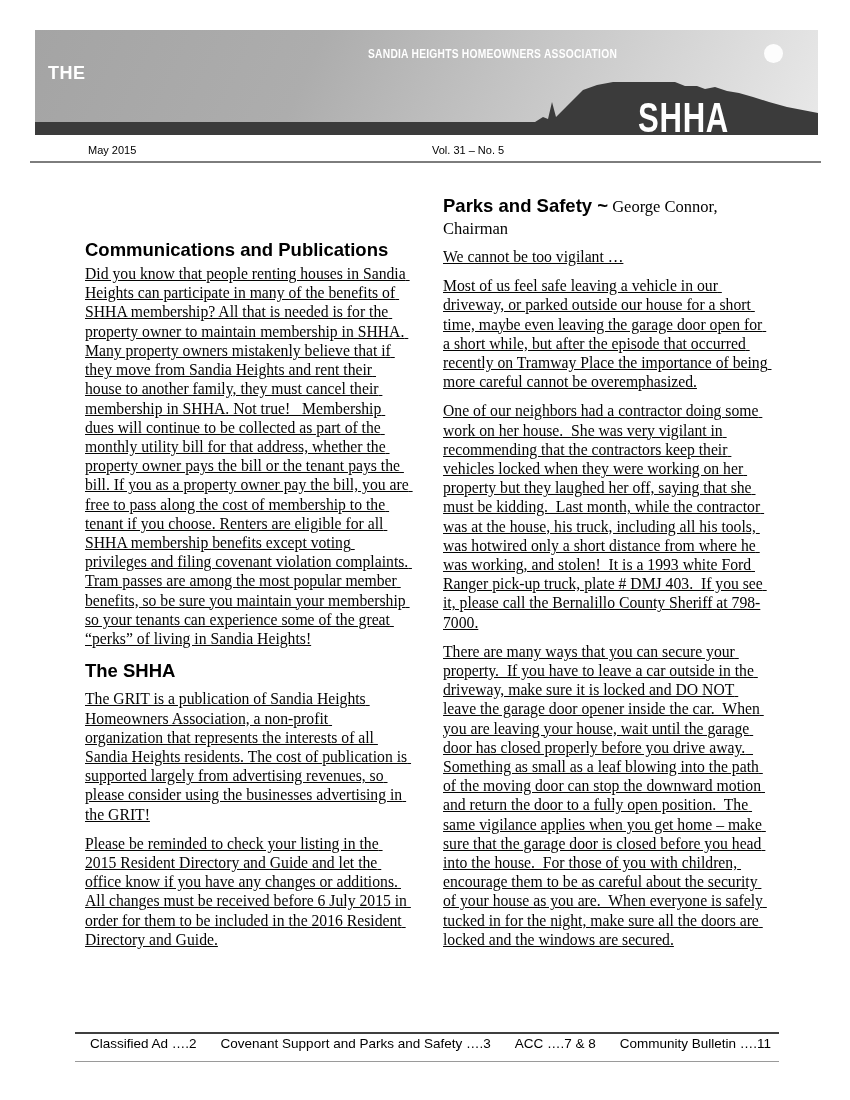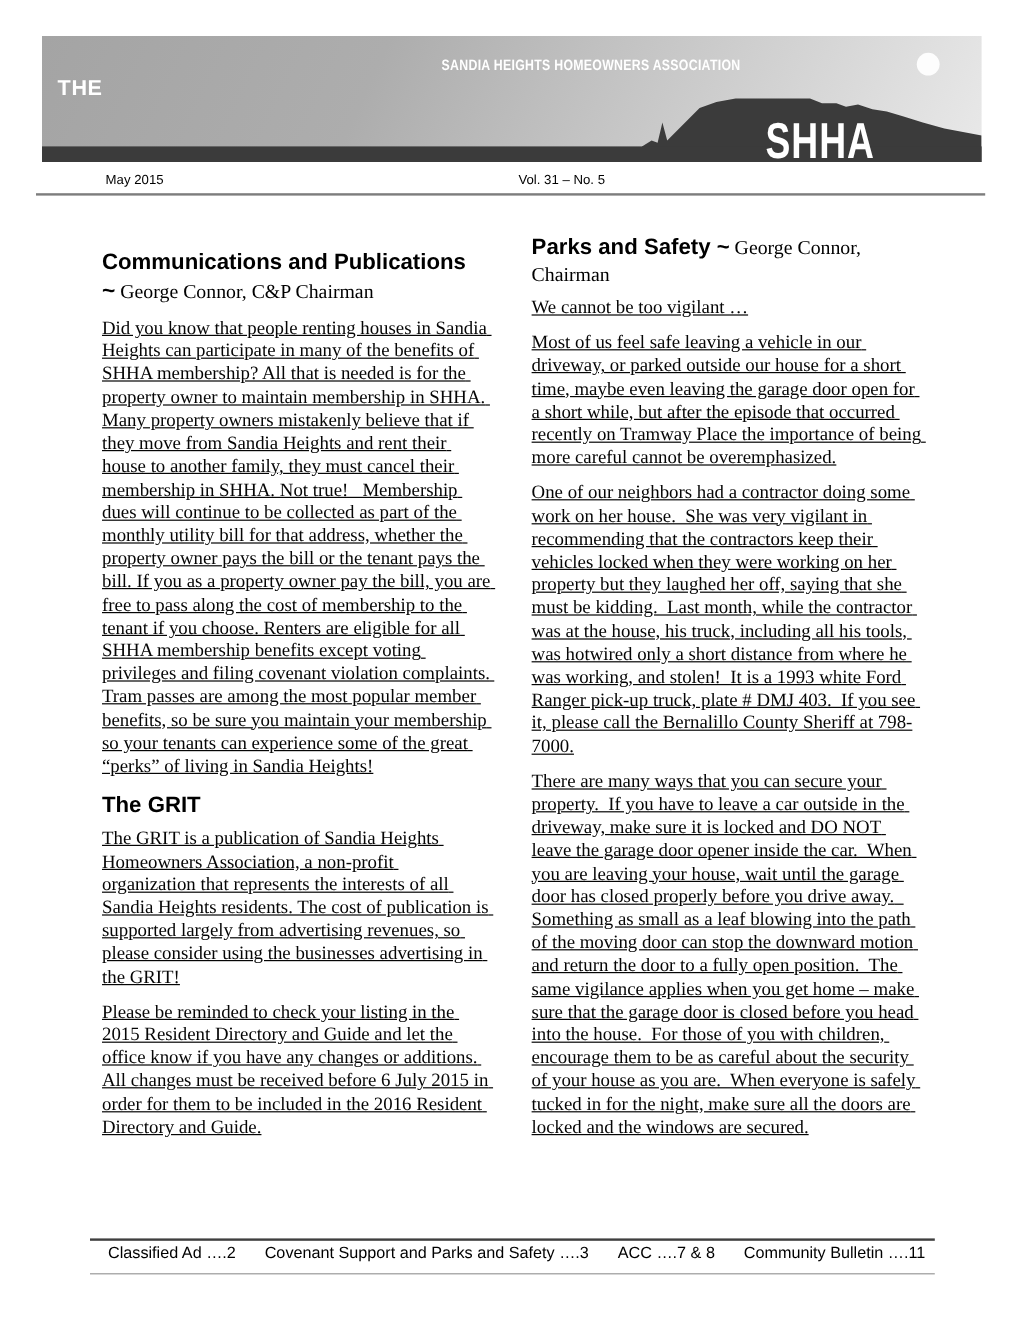--- a/index.html
+++ b/index.html
@@ -86,25 +86,24 @@
   </header>
 
   <span class="issue-date">May 2015</span>
   <span class="volume-no">Vol. 31 – No. 5</span>
   <div class="masthead-rule"></div>
 
   <main class="columns">
 
     <section class="col">
       <h2 class="sec-title">Communications and Publications</h2>
-      <p class="byline"><span class="tilde">~</span><span> George Connor, C&amp;P Chairman</span></p>
 
       <p class="body">Did you know that people renting houses in Sandia Heights can participate in many of the benefits of SHHA membership? All that is needed is for the property owner to maintain membership in SHHA. Many property owners mistakenly believe that if they move from Sandia Heights and rent their house to another family, they must cancel their membership in SHHA. Not true!   Membership dues will continue to be collected as part of the monthly utility bill for that address, whether the property owner pays the bill or the tenant pays the bill. If you as a property owner pay the bill, you are free to pass along the cost of membership to the tenant if you choose. Renters are eligible for all SHHA membership benefits except voting privileges and filing covenant violation complaints. Tram passes are among the most popular member benefits, so be sure you maintain your membership so your tenants can experience some of the great “perks” of living in Sandia Heights!</p>
 
-      <h2 class="sec-title grit-sec-title">The GRIT</h2>
+      <h2 class="sec-title grit-sec-title">The SHHA</h2>
       <p class="body">The GRIT is a publication of Sandia Heights Homeowners Association, a non-profit organization that represents the interests of all Sandia Heights residents. The cost of publication is supported largely from advertising revenues, so please consider using the businesses advertising in the GRIT!</p>
       <p class="body">Please be reminded to check your listing in the 2015 Resident Directory and Guide and let the office know if you have any changes or additions. All changes must be received before 6 July 2015 in order for them to be included in the 2016 Resident Directory and Guide.</p>
     </section>
 
     <section class="col">
       <h2 class="sec-title parks-title"><span>Parks and Safety ~</span><span class="byline-name"> George Connor, Chairman</span></h2>
       <p class="body">We cannot be too vigilant …</p>
       <p class="body">Most of us feel safe leaving a vehicle in our driveway, or parked outside our house for a short time, maybe even leaving the garage door open for a short while, but after the episode that occurred recently on Tramway Place the importance of being more careful cannot be overemphasized.</p>
       <p class="body">One of our neighbors had a contractor doing some work on her house.  She was very vigilant in recommending that the contractors keep their vehicles locked when they were working on her property but they laughed her off, saying that she must be kidding.  Last month, while the contractor was at the house, his truck, including all his tools, was hotwired only a short distance from where he was working, and stolen!  It is a 1993 white Ford Ranger pick-up truck, plate # DMJ 403.  If you see it, please call the Bernalillo County Sheriff at 798-7000.</p>
       <p class="body">There are many ways that you can secure your property.  If you have to leave a car outside in the driveway, make sure it is locked and DO NOT leave the garage door opener inside the car.  When you are leaving your house, wait until the garage door has closed properly before you drive away.  Something as small as a leaf blowing into the path of the moving door can stop the downward motion and return the door to a fully open position.  The same vigilance applies when you get home – make sure that the garage door is closed before you head into the house.  For those of you with children, encourage them to be as careful about the security of your house as you are.  When everyone is safely tucked in for the night, make sure all the doors are locked and the windows are secured.</p>

